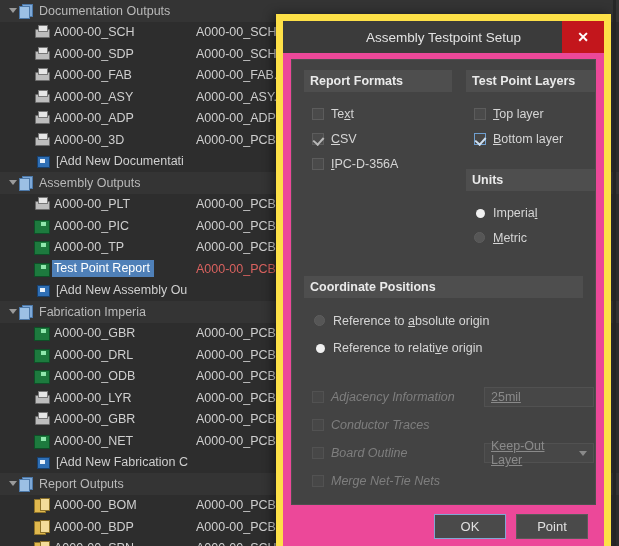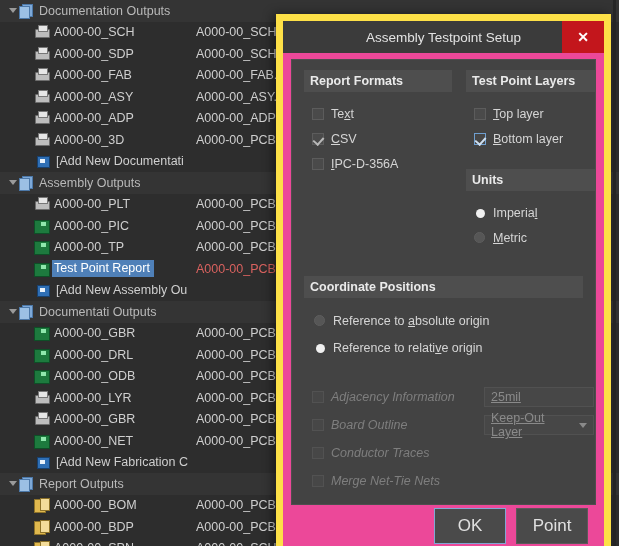--- a/index.html
+++ b/index.html
@@ -268,25 +268,25 @@
     border-top: 5px solid #8a8a8a;
   }
 
   #dlg-footer {
     flex: 0 0 48px;
     display: flex; align-items: center; justify-content: flex-end;
     gap: 10px;
     padding: 0 16px 6px 0;
   }
   .btn {
-    width: 72px; height: 36px;
+    width: 72px; height: 25px;
     background: #4a4a4a;
     border: 1px solid #5a5a5a;
     color: #e0e0e0;
-    font-size: 17px;
+    font-size: 13px;
     display: flex; align-items: center; justify-content: center;
     cursor: pointer;
   }
   .btn.default { border: 1px solid #7fa8d4; }
 </style>
 </head>
 <body>
 
 <div id="root">
 
@@ -374,21 +374,21 @@
         <div class="tree-row">
           <div class="ind-add"></div>
           <div class="ico ico-add"></div>
           <span class="t-name">[Add New Assembly Ou</span>
         </div>
         <div class="tree-row group">
           <div class="expander">
             <span class="tri"></span>
           </div>
           <div class="ico ico-group"></div>
-          <span class="t-name">Documentati Outputs</span>
+          <span class="t-name">Fabrication Imperia</span>
         </div>
         <div class="tree-row">
           <div class="ind-child"></div>
           <div class="ico ico-green"></div>
           <span class="t-name">A000-00_GBR</span>
           <span class="t-col2">A000-00_PCB.</span>
         </div>
         <div class="tree-row">
           <div class="ind-child"></div>
           <div class="ico ico-green"></div>
@@ -532,31 +532,31 @@
                 <span class="cb disabled"></span>
                 <span>Adjacency Information</span>
               </div>
               <div class="field">
                 <span>25mil</span>
               </div>
             </div>
             <div class="ipc-row">
               <div class="lbl">
                 <span class="cb disabled"></span>
+                <span>Conductor Traces</span>
+              </div>
+            </div>
+            <div class="ipc-row">
+              <div class="lbl">
+                <span class="cb disabled"></span>
                 <span>Board Outline</span>
               </div>
               <div class="field select">
                 <span>Keep-Out Layer</span>
                 <span class="caret"></span>
-              </div>
-            </div>
-            <div class="ipc-row">
-              <div class="lbl">
-                <span class="cb disabled"></span>
-                <span>Conductor Traces</span>
               </div>
             </div>
             <div class="ipc-row">
               <div class="lbl">
                 <span class="cb disabled"></span>
                 <span>Merge Net-Tie Nets</span>
               </div>
             </div>
           </div>
       </div>

